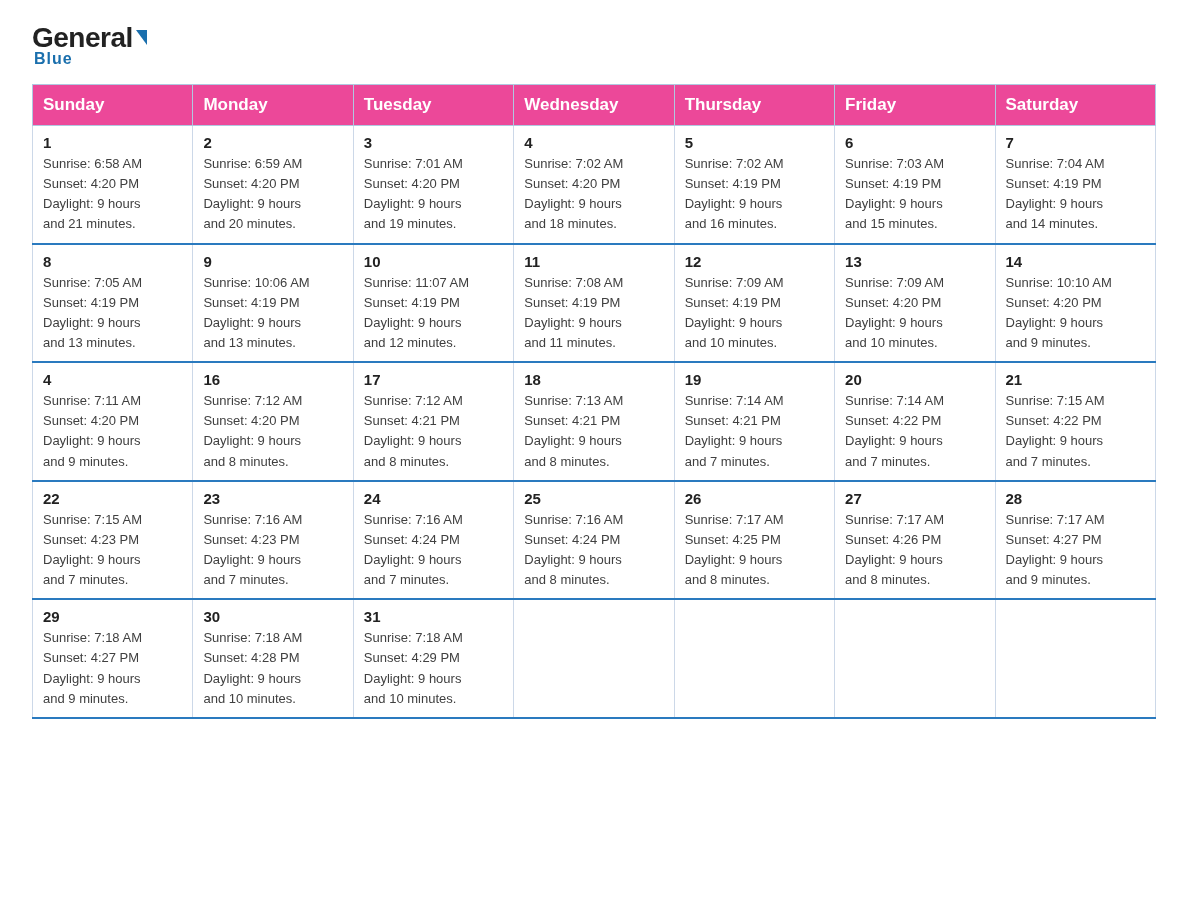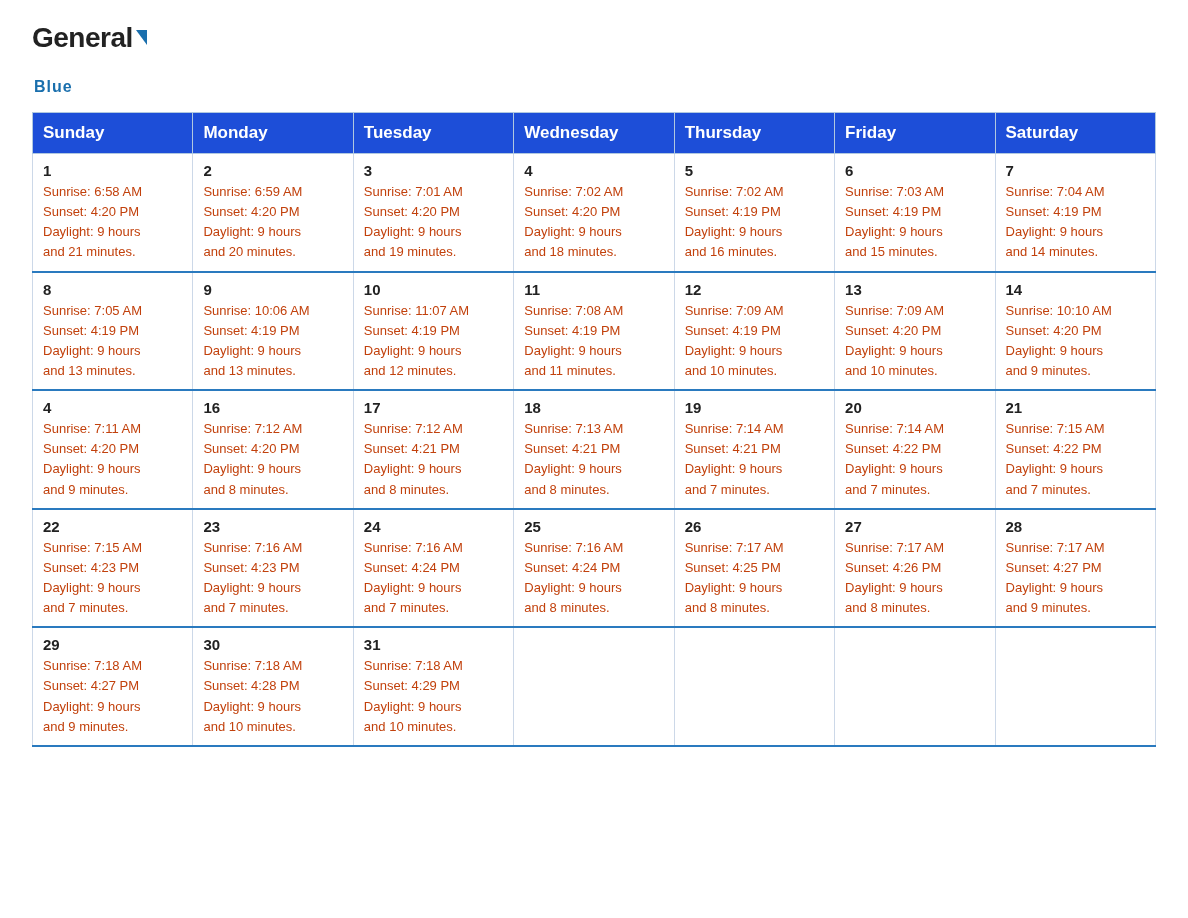--- a/index.html
+++ b/index.html
@@ -14,21 +14,20 @@
     .header {
       display: flex;
       justify-content: space-between;
       align-items: flex-start;
       margin-bottom: 8px;
     }
     .logo {
       display: flex;
       flex-direction: column;
       align-items: flex-start;
-      gap: 28px;
     }
     .logo-general {
       font-size: 28px;
       font-weight: bold;
       color: #222;
       letter-spacing: -0.5px;
       line-height: 1;
     }
     .logo-general span {
       color: #1a6fad;
@@ -54,21 +53,21 @@
       font-size: 22px;
       color: #444;
       margin-top: 4px;
     }
     .calendar {
       width: 100%;
       border-collapse: collapse;
       margin-top: 16px;
     }
     .calendar th {
-      background: #1d4ed8;
+      background: #ec4899;
       color: #fff;
       font-size: 17px;
       font-weight: 600;
       padding: 10px 10px 10px 10px;
       text-align: left;
       border: 1px solid #b0c8e0;
     }
     .calendar td {
       vertical-align: top;
       padding: 8px 10px 8px 10px;
@@ -81,21 +80,21 @@
     }
     .day-num {
       font-size: 15px;
       font-weight: 600;
       margin-bottom: 3px;
       display: block;
     }
     .day-info {
       font-size: 13px;
       line-height: 1.55;
-      color: #c2410c;
+      color: #404040;
     }
     .calendar tr.week-row td {
       border-bottom: 2px solid #2a7abf;
     }
     .empty-cell {
       background: #f9f9f9;
     }
   </style>
 </head>
 <body>

